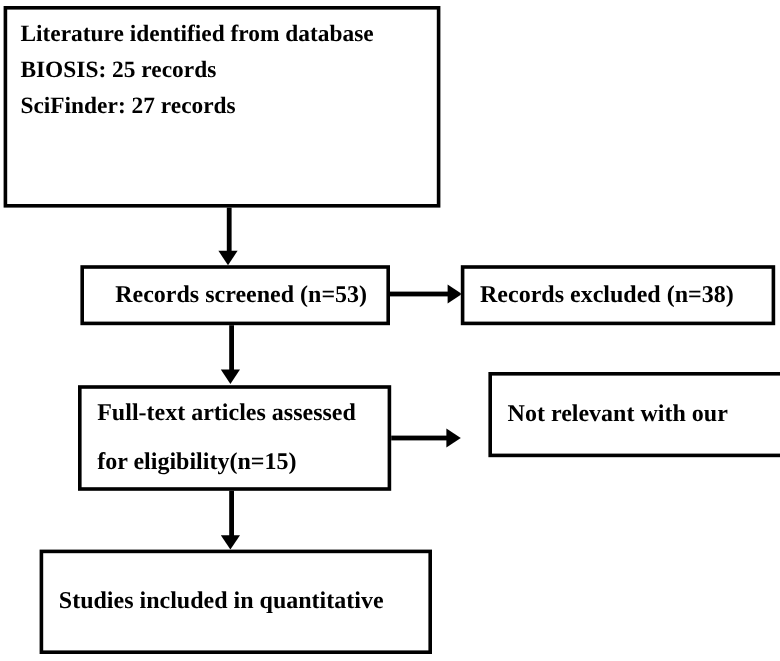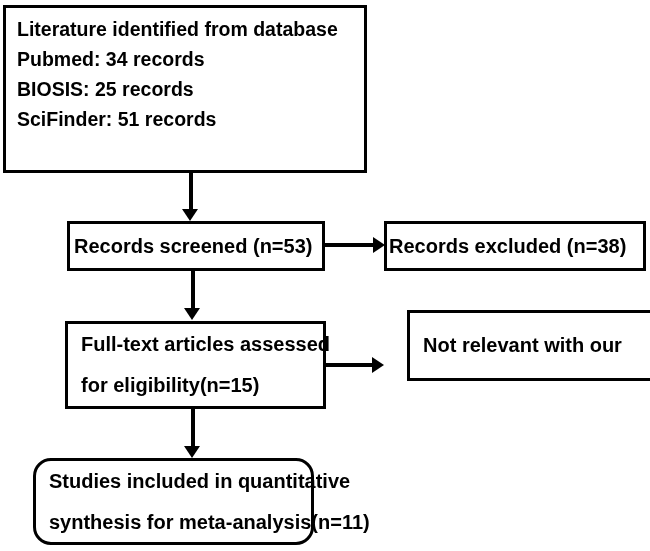--- a/index.html
+++ b/index.html
@@ -9,20 +9,21 @@
   }
   body {
     font-family: "Liberation Sans", sans-serif;
   }
   #diagram {
     position: relative;
     width: 650px;
     height: 551px;
     background: #ffffff;
     overflow: hidden;
+    font-family: Liberation Serif, serif;
   }
   .node {
     position: absolute;
     box-sizing: border-box;
     border: 3px solid #000000;
     background: #ffffff;
     color: #000000;
     font-weight: bold;
     display: flex;
     flex-direction: column;
@@ -46,29 +47,29 @@
   #box-identification .line {
     line-height: 30px;
   }
 
   
   #box-screened {
     left: 67px;
     top: 221px;
     width: 258px;
     height: 50px;
-    padding-left: 4px;
+    padding-left: 26px;
     font-size: 20px;
   }
   #box-excluded {
     left: 384px;
     top: 221px;
     width: 262px;
     height: 50px;
-    padding-left: 2px;
+    padding-left: 13px;
     font-size: 20px;
   }
 
   
   #box-fulltext {
     left: 65px;
     top: 321px;
     width: 261px;
     height: 88px;
     padding-left: 13px;
@@ -86,25 +87,24 @@
   #box-fulltext .line,
   #box-notrelevant .line,
   #box-included .line {
     line-height: 41px;
   }
 
   
   #box-included {
     left: 33px;
     top: 458px;
-    width: 281px;
+    width: 327px;
     height: 87px;
     padding-left: 13px;
     font-size: 20px;
-    border-radius: 18px;
   }
 
   
   .conn {
     position: absolute;
   }
   .vline {
     width: 4px;
     background: #000000;
   }
@@ -144,23 +144,22 @@
   #connB-line  { left: 326px; top: 363px; width: 48px; }
   #connB-arrow { left: 372px; top: 357px; }
 </style>
 </head>
 <body>
 
 <div id="diagram">
 
   <div class="node" id="box-identification">
     <span class="line">Literature identified from database</span>
-    <span class="line">Pubmed: 34 records</span>
     <span class="line">BIOSIS: 25 records</span>
-    <span class="line">SciFinder:  51 records</span>
+    <span class="line">SciFinder:  27 records</span>
   </div>
 
   <div class="conn vline" id="conn1-line"></div>
   <div class="arrow-down" id="conn1-arrow"></div>
 
   <div class="node" id="box-screened">
     <span class="line">Records screened (n=53)</span>
   </div>
 
   <div class="conn hline" id="connA-line"></div>
@@ -183,16 +182,15 @@
 
   <div class="node" id="box-notrelevant">
     <span class="line">Not relevant with our</span>
   </div>
 
   <div class="conn vline" id="conn3-line"></div>
   <div class="arrow-down" id="conn3-arrow"></div>
 
   <div class="node" id="box-included">
     <span class="line">Studies included in quantitative</span>
-    <span class="line">synthesis for meta-analysis(n=11)</span>
   </div>
 
 </div>
 
 </body></html>

